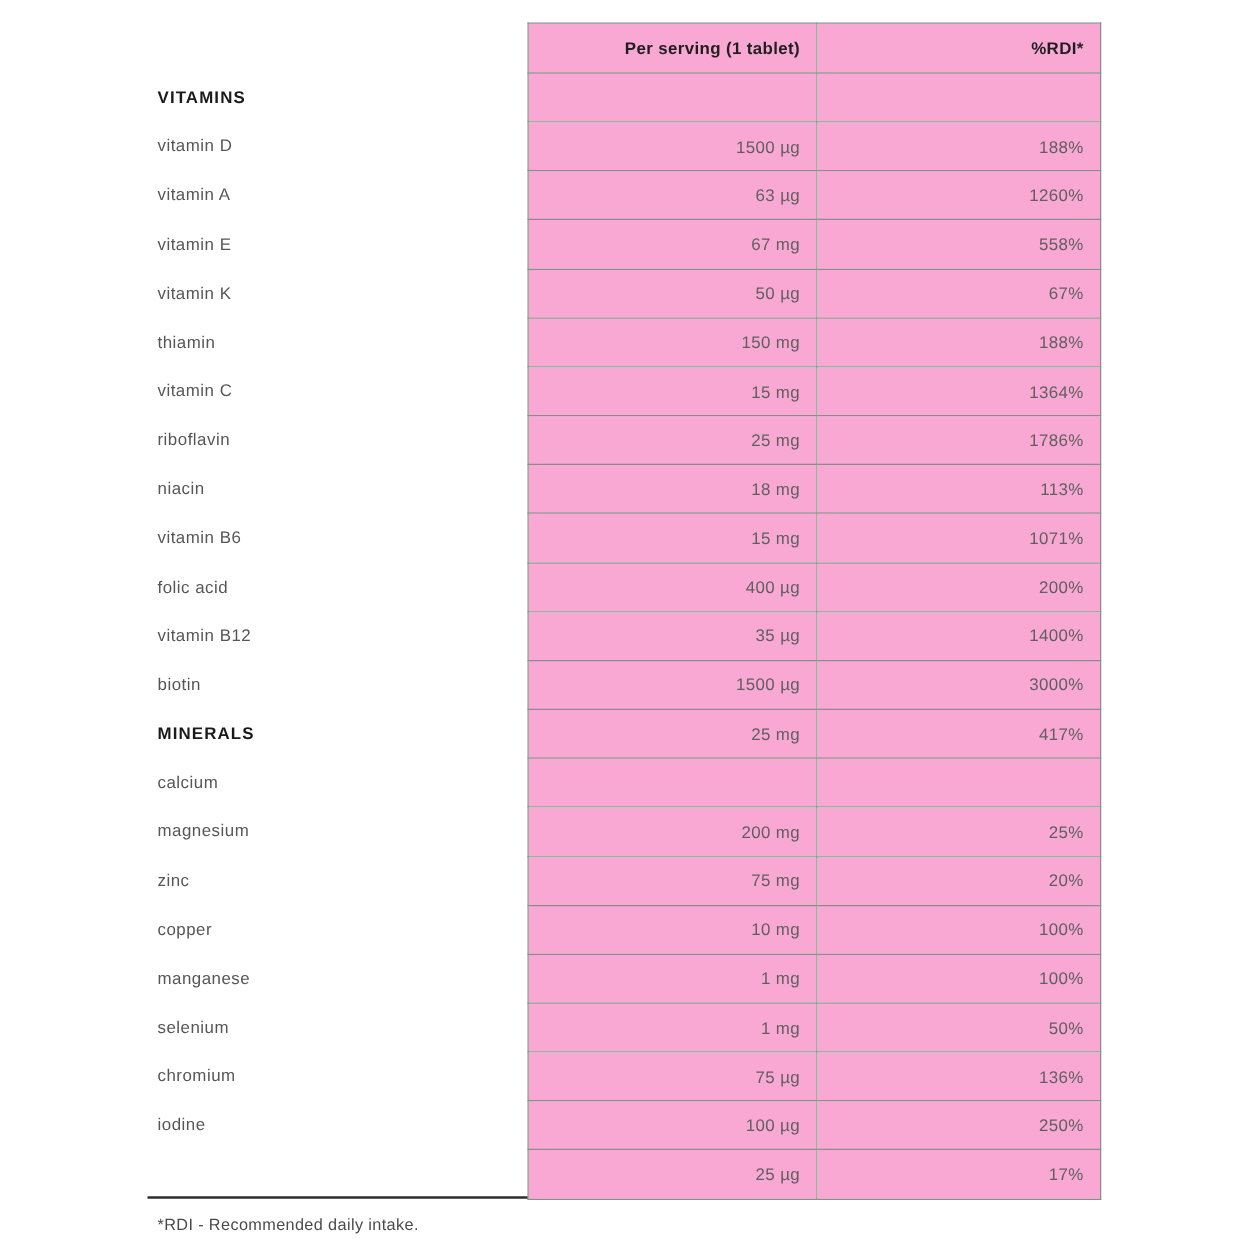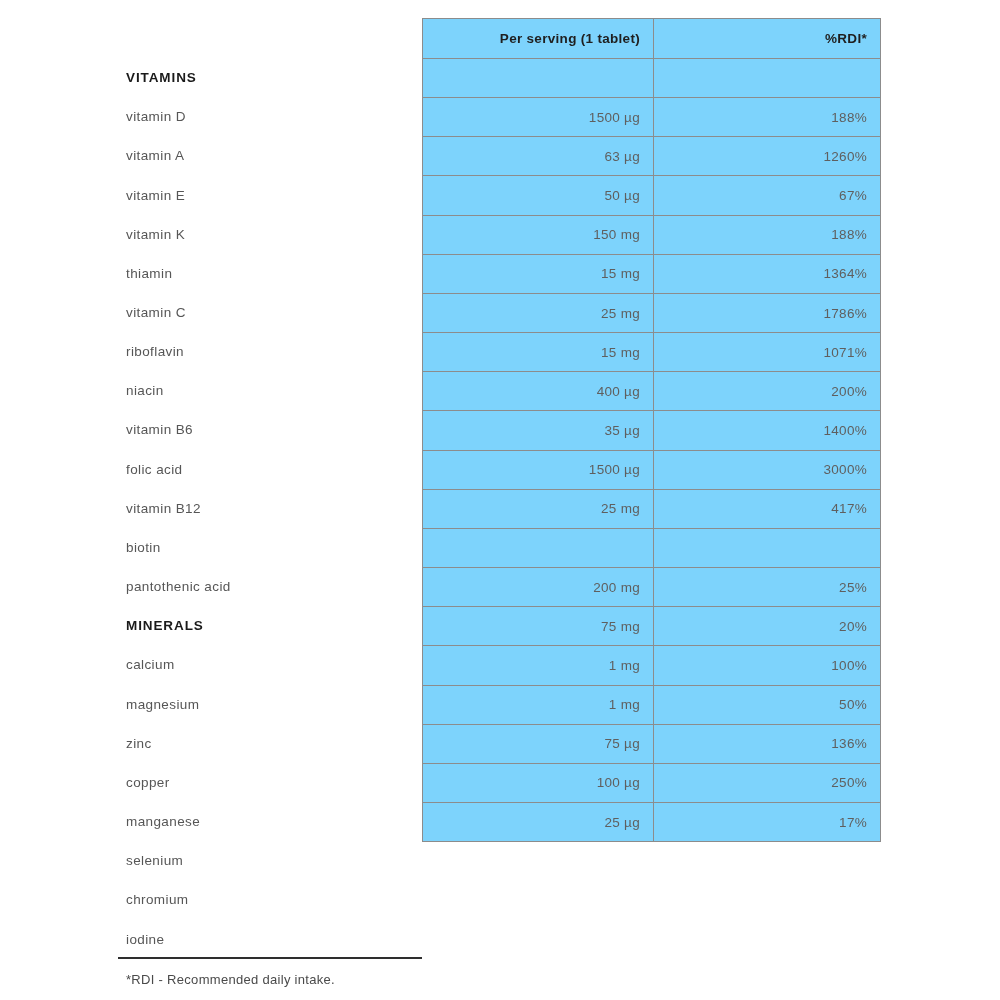--- a/index.html
+++ b/index.html
@@ -50,21 +50,21 @@
     left: 422px;
     top: 18px;
     width: 458px;
     border-collapse: collapse;
     table-layout: fixed;
   }
   .facts-table col.col-serving { width: 231px; }
   .facts-table col.col-rdi     { width: 227px; }
   .facts-table th, .facts-table td {
     border: 1.5px solid #8c8c8c;
-    background: #7dd3fc;
+    background: #f9a8d4;
     text-align: right;
     padding: 0 13px 0 0;
     box-sizing: border-box;
     white-space: nowrap;
     overflow: hidden;
   }
   .facts-table tr.header-row { height: 40px; }
   .facts-table tr.data-row   { height: 39.17px; }
   .facts-table th {
     font-size: 13.5px;
@@ -148,23 +148,20 @@
   </div>
 
   <div class="label-row">
     <span class="row-label">vitamin B12</span>
   </div>
 
   <div class="label-row">
     <span class="row-label">biotin</span>
   </div>
 
-  <div class="label-row">
-    <span class="row-label">pantothenic acid</span>
-  </div>
 
   <div class="label-row">
     <span class="row-label section-title">MINERALS</span>
   </div>
 
   <div class="label-row">
     <span class="row-label">calcium</span>
   </div>
 
   <div class="label-row">
@@ -217,20 +214,24 @@
   <tr class="data-row">
     <td class="amount">1500 µg</td>
     <td class="rdi">188%</td>
   </tr>
 
   <tr class="data-row">
     <td class="amount">63 µg</td>
     <td class="rdi">1260%</td>
   </tr>
 
+  <tr class="data-row">
+    <td class="amount">67 mg</td>
+    <td class="rdi">558%</td>
+  </tr>
 
   <tr class="data-row">
     <td class="amount">50 µg</td>
     <td class="rdi">67%</td>
   </tr>
 
   <tr class="data-row">
     <td class="amount">150 mg</td>
     <td class="rdi">188%</td>
   </tr>
@@ -238,20 +239,24 @@
   <tr class="data-row">
     <td class="amount">15 mg</td>
     <td class="rdi">1364%</td>
   </tr>
 
   <tr class="data-row">
     <td class="amount">25 mg</td>
     <td class="rdi">1786%</td>
   </tr>
 
+  <tr class="data-row">
+    <td class="amount">18 mg</td>
+    <td class="rdi">113%</td>
+  </tr>
 
   <tr class="data-row">
     <td class="amount">15 mg</td>
     <td class="rdi">1071%</td>
   </tr>
 
   <tr class="data-row">
     <td class="amount">400 µg</td>
     <td class="rdi">200%</td>
   </tr>
@@ -279,20 +284,24 @@
   <tr class="data-row">
     <td class="amount">200 mg</td>
     <td class="rdi">25%</td>
   </tr>
 
   <tr class="data-row">
     <td class="amount">75 mg</td>
     <td class="rdi">20%</td>
   </tr>
 
+  <tr class="data-row">
+    <td class="amount">10 mg</td>
+    <td class="rdi">100%</td>
+  </tr>
 
   <tr class="data-row">
     <td class="amount">1 mg</td>
     <td class="rdi">100%</td>
   </tr>
 
   <tr class="data-row">
     <td class="amount">1 mg</td>
     <td class="rdi">50%</td>
   </tr>

